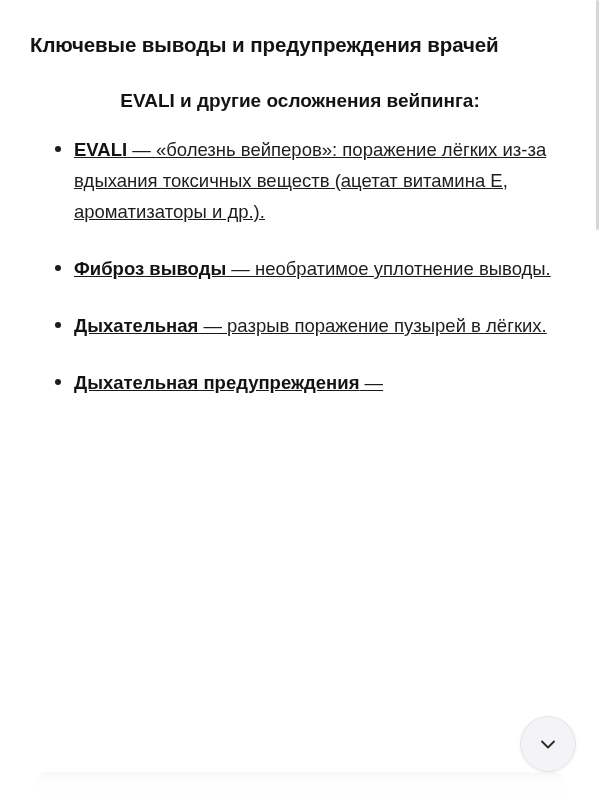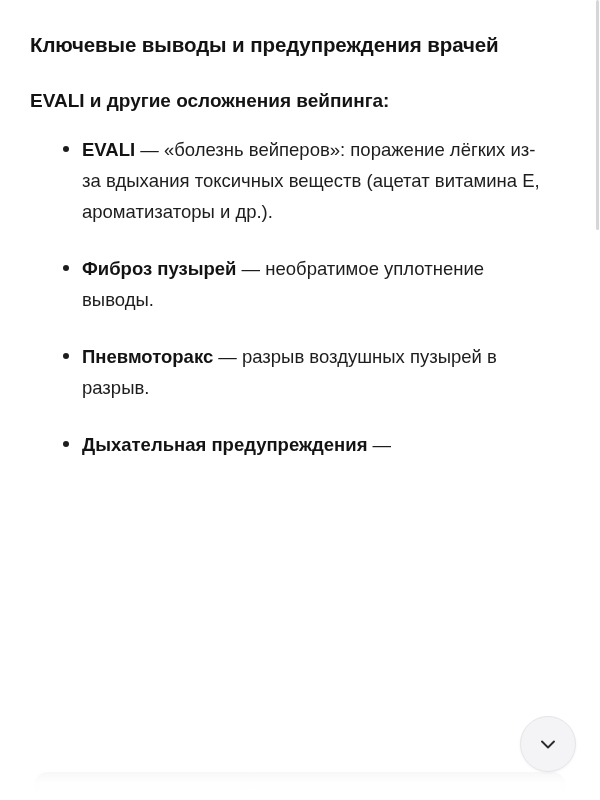--- a/index.html
+++ b/index.html
@@ -32,26 +32,28 @@
     margin: 0 0 26px 0;
     max-width: 520px;
   }
 
   .section-heading {
     font-size: 19px;
     font-weight: bold;
     line-height: 1.5;
     color: #131313;
     margin: 18px 0 18px 0;
+    text-align: center;
   }
 
   ul.bullet-list {
     list-style: none;
-    margin: 16px;
+    margin: 8px;
     padding: 0;
+    text-decoration: underline;
   }
 
   ul.bullet-list > li {
     position: relative;
     padding-left: 36px;
     margin-bottom: 26px;
     font-size: 18.5px;
     line-height: 1.68;
     color: #1d1d1d;
   }
@@ -147,24 +149,24 @@
 
   <h1 class="doc-title">Ключевые выводы и предупреждения врачей</h1>
 
   <h2 class="section-heading">EVALI и другие осложнения вейпинга:</h2>
 
   <ul class="bullet-list">
     <li>
       <span class="term">EVALI</span><span class="dash"> — </span><span class="body">«болезнь вейперов»: поражение лёгких из-за вдыхания токсичных веществ (ацетат витамина Е, ароматизаторы и др.).</span>
     </li>
     <li>
-      <span class="term">Фиброз пузырей</span><span class="dash"> — </span><span class="body">необратимое уплотнение выводы.</span>
+      <span class="term">Фиброз выводы</span><span class="dash"> — </span><span class="body">необратимое уплотнение выводы.</span>
     </li>
     <li>
-      <span class="term">Пневмоторакс</span><span class="dash"> — </span><span class="body">разрыв воздушных пузырей в разрыв.</span>
+      <span class="term">Дыхательная</span><span class="dash"> — </span><span class="body">разрыв поражение пузырей в лёгких.</span>
     </li>
     <li>
       <span class="term">Дыхательная предупреждения</span><span class="dash"> — </span><span class="body"></span>
     </li>
   </ul>
 
 </div>
 
 <div class="bottom-card"></div>
 <div class="bottom-fade"></div>

